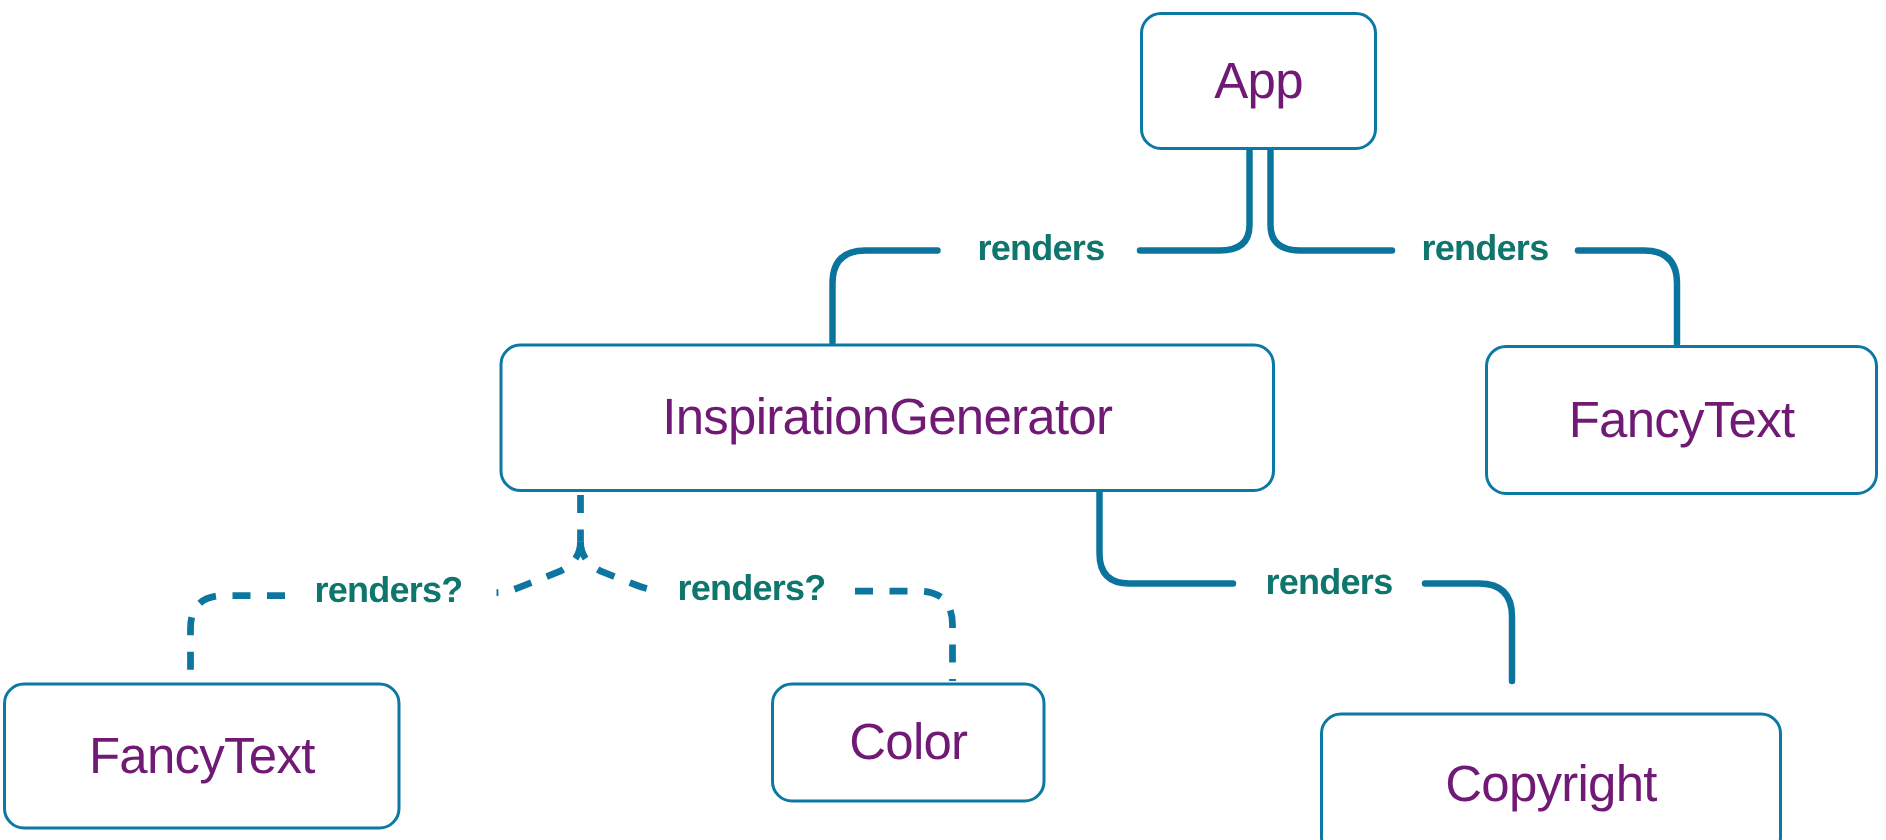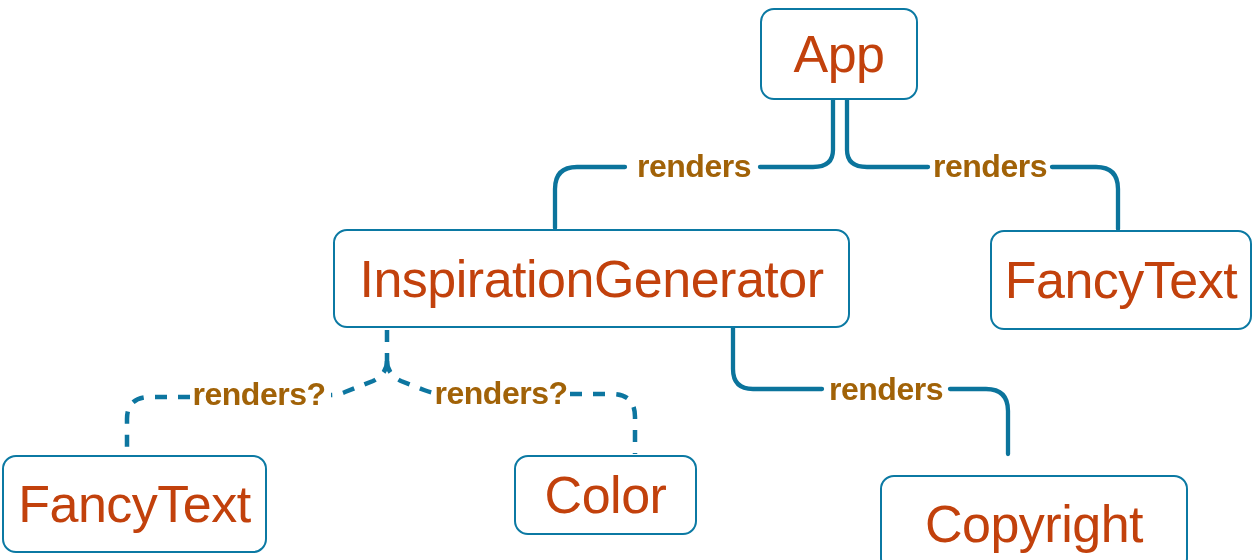--- a/index.html
+++ b/index.html
@@ -32,30 +32,30 @@
     position: absolute;
     box-sizing: border-box;
     background: #ffffff;
     border: 2.5px solid #0b79a3;
     border-radius: 14px;
     display: flex;
     align-items: center;
     justify-content: center;
   }
   .node-label {
-    color: #c2410c;
-    font-size: 52px;
+    color: #701a75;
+    font-size: 34px;
     letter-spacing: -0.5px;
     white-space: nowrap;
   }
   .edge-label {
     position: absolute;
     transform: translate(-50%, -50%);
-    color: #a16207;
-    font-size: 32px;
+    color: #0f766e;
+    font-size: 24px;
     font-weight: bold;
     letter-spacing: -0.5px;
     white-space: nowrap;
     line-height: 1;
   }
 </style>
 </head>
 <body>
 
 <div class="canvas">

